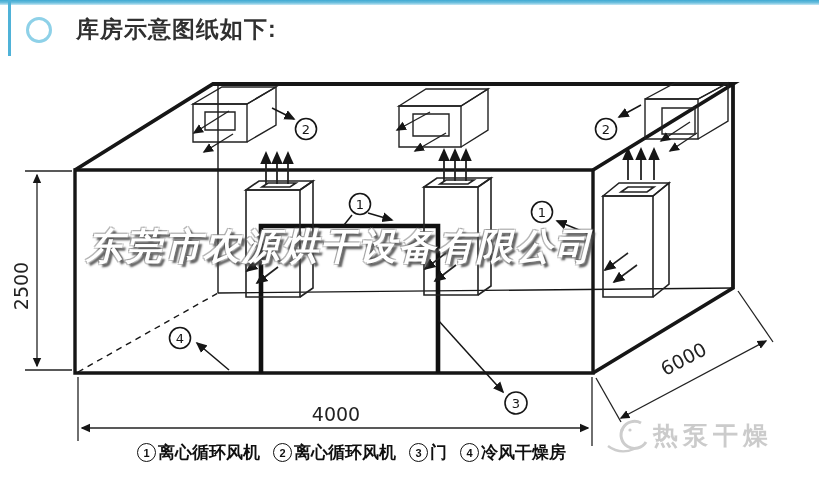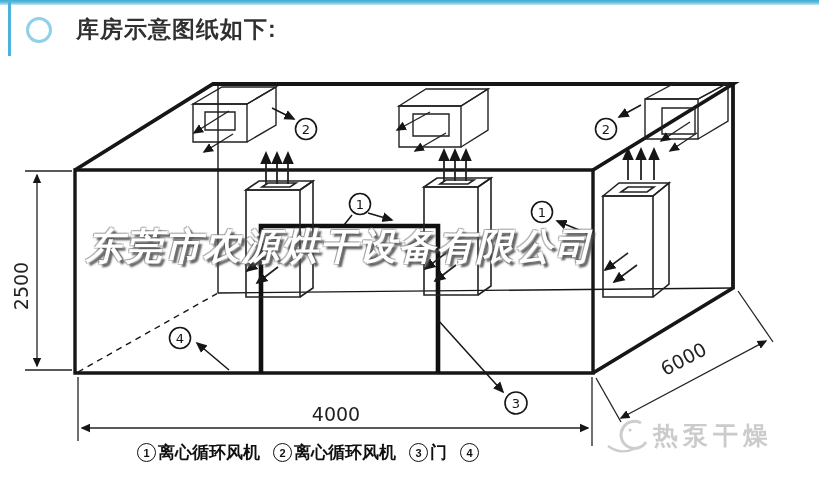--- a/index.html
+++ b/index.html
@@ -194,14 +194,15 @@
   <span class="legend-item">
     <span class="legend-num">2</span>
     <span>离心循环风机</span>
   </span>
   <span class="legend-item">
     <span class="legend-num">3</span>
     <span>门</span>
   </span>
   <span class="legend-item">
     <span class="legend-num">4</span>
+    <span>冷风干燥房</span>
   </span>
 </div>
 
 </body></html>

